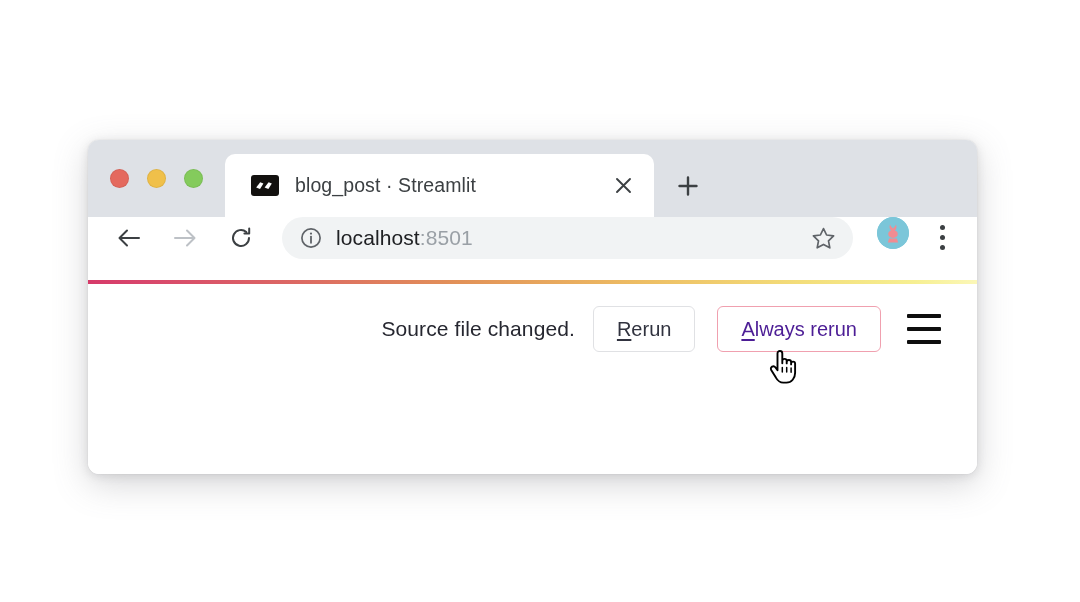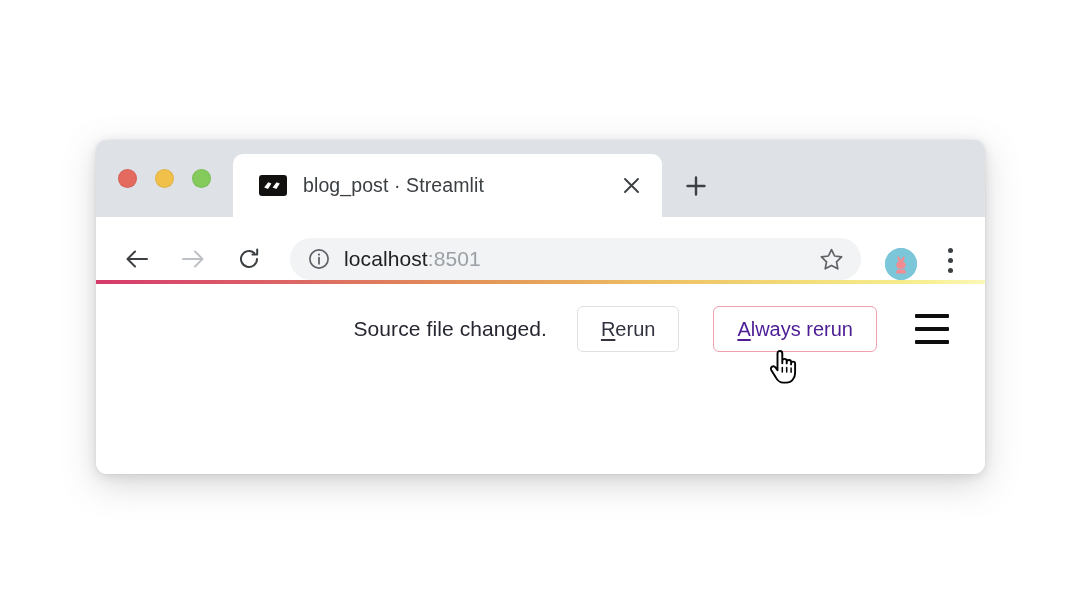--- a/index.html
+++ b/index.html
@@ -15,21 +15,21 @@
   #stage {
     position: relative;
     width: 1080px;
     height: 602px;
     background: #ffffff;
   }
 
   
   .browser-window {
     position: absolute;
-    left: 96px;
+    left: 88px;
     top: 140px;
     width: 889px;
     height: 334px;
     border-radius: 11px;
     background: #ffffff;
     box-shadow: 0 10px 34px rgba(120,120,125,0.30),
                 0 2px 10px rgba(120,120,125,0.20),
                 0 0 1px rgba(120,120,125,0.35);
     overflow: hidden;
   }
@@ -117,21 +117,21 @@
     display: flex;
     align-items: center;
     justify-content: center;
   }
 
   
   .toolbar {
     height: 63px;
     background: #ffffff;
     display: flex;
-    align-items: flex-end;
+    align-items: flex-start;
     padding: 0 14px 0 20px;
     box-sizing: border-box;
   }
 
   .nav-btn {
     width: 42px;
     height: 42px;
     border-radius: 50%;
     display: flex;
     align-items: center;
@@ -229,21 +229,21 @@
       #edbd63 62%,
       #f3dd7a 80%,
       #f6ef92 93%,
       #fbf7b8 100%);
   }
 
   .st-toolbar {
     display: flex;
     align-items: center;
     justify-content: flex-end;
-    gap: 16px;
+    gap: 4px;
     padding: 22px 22px 0 0;
   }
 
   .st-message {
     font-size: 21px;
     color: #262730;
     letter-spacing: 0.1px;
     margin-right: 14px;
     white-space: nowrap;
   }

